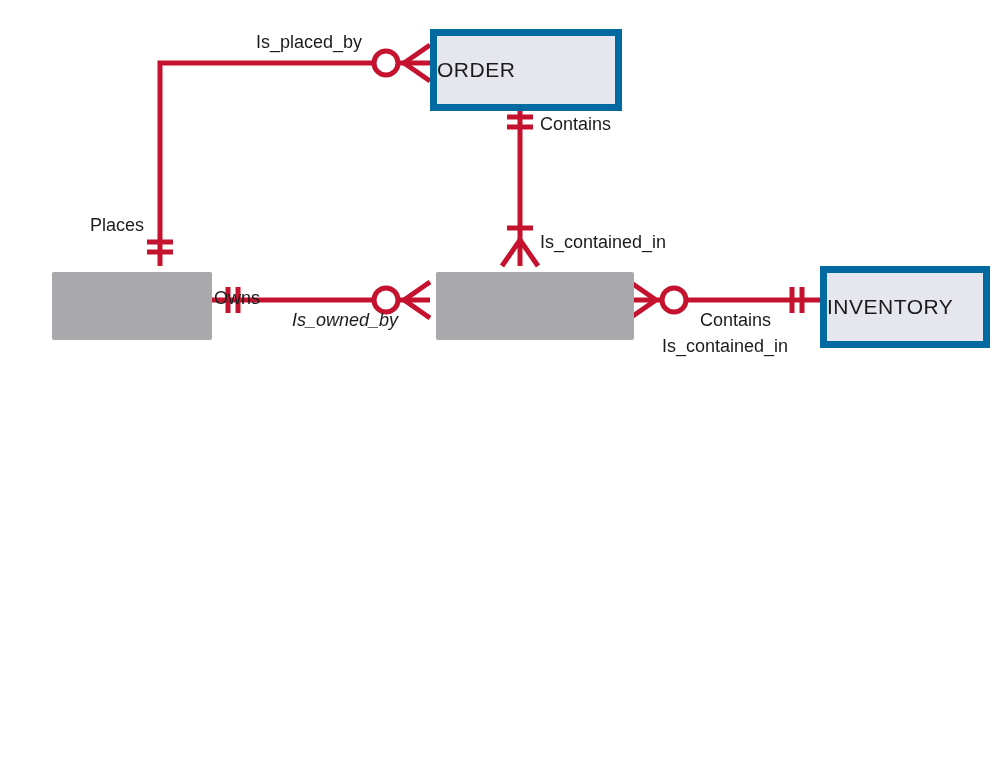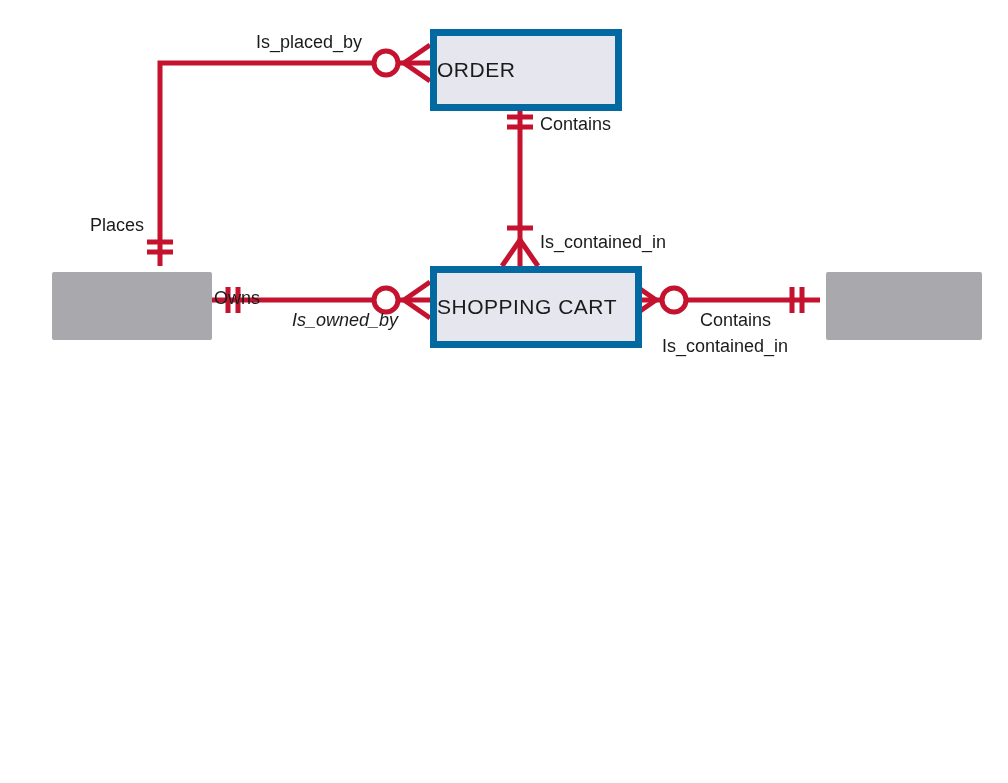--- a/index.html
+++ b/index.html
@@ -108,25 +108,25 @@
   </svg>
 
   <div class="entity-shadow" style="left:52px; top:272px; width:160px; height:68px;"></div>
 
   <div class="entity-shadow" style="left:436px; top:35px; width:178px; height:68px;"></div>
   <div class="entity" style="left:430px; top:29px; width:178px; height:68px;">
     <span>ORDER</span>
   </div>
 
   <div class="entity-shadow" style="left:436px; top:272px; width:198px; height:68px;"></div>
-  <div class="entity" style="left:430px; top:266px; width:198px; height:68px;">
-    <span>SHOPPING CART</span>
-  </div>
 
   <div class="entity-shadow" style="left:826px; top:272px; width:156px; height:68px;"></div>
+  <div class="entity" style="left:820px; top:266px; width:156px; height:68px;">
+    <span>INVENTORY</span>
+  </div>
 
   <div class="rel-label" style="left:90px; top:215px;">Places</div>
   <div class="rel-label" style="left:256px; top:32px;">Is_placed_by</div>
 
   <div class="rel-label" style="left:214px; top:268px;margin-top:20px;">Owns</div>
   <div class="rel-label" style="left:292px; top:310px;font-style:italic;">Is_owned_by</div>
 
   <div class="rel-label" style="left:540px; top:114px;">Contains</div>
   <div class="rel-label" style="left:540px; top:232px;">Is_contained_in</div>
 

